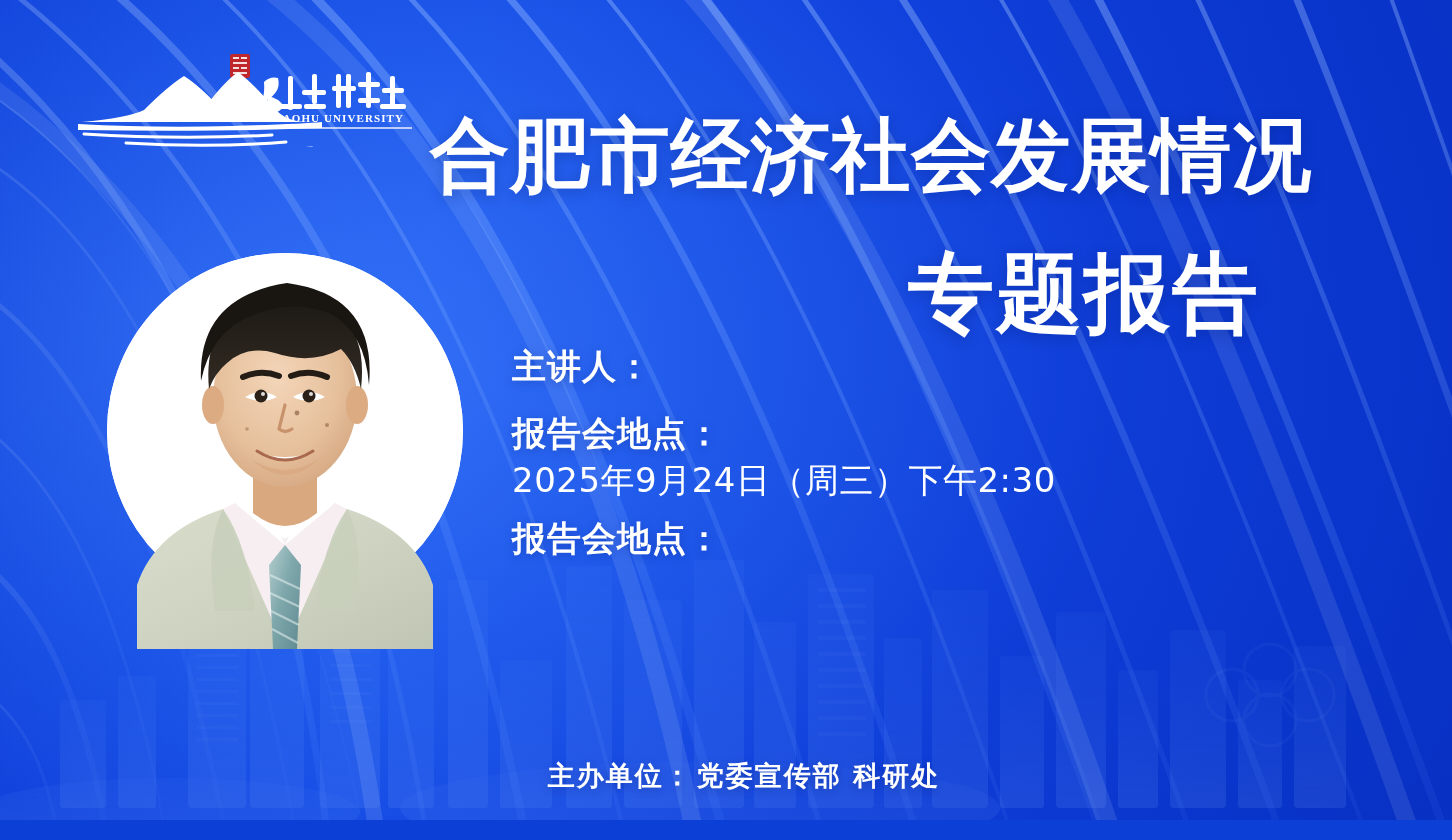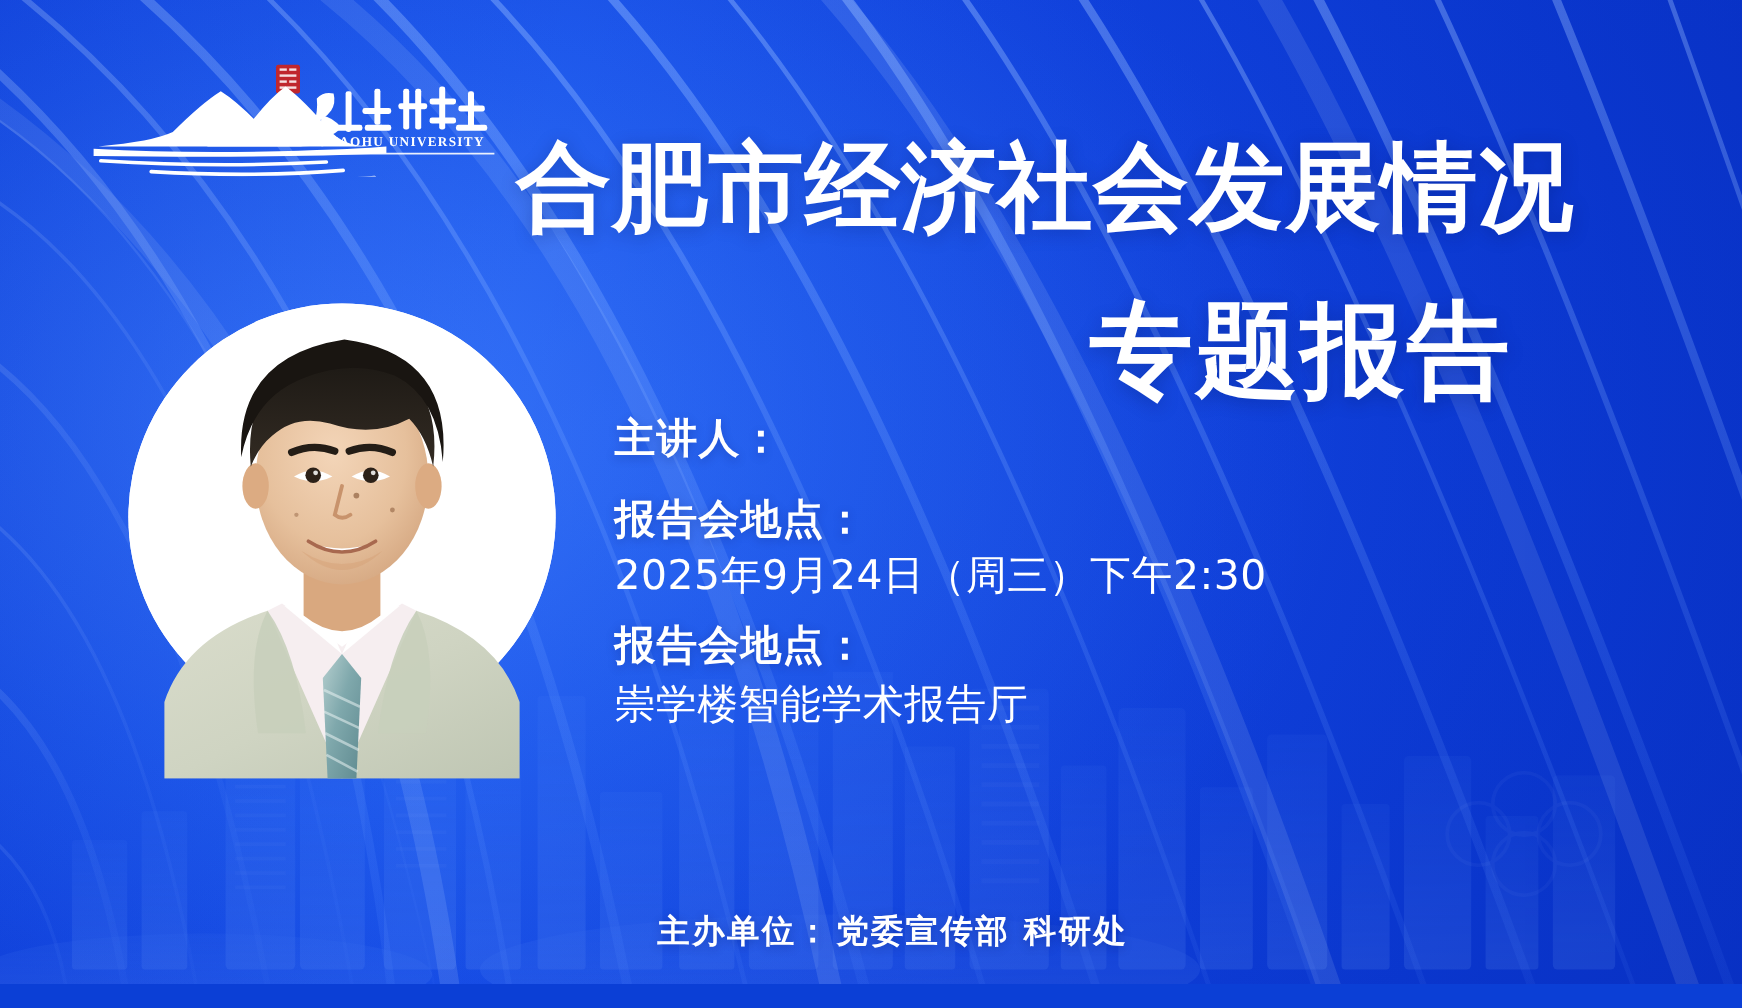--- a/index.html
+++ b/index.html
@@ -412,21 +412,20 @@
 
   <div class="info">
 
     <div class="lbl">主讲人：</div>
 
 
     <div class="lbl gap-a">报告会地点：</div>
     <div class="val gap-b">2025年9月24日（周三）下午2:30</div>
 
     <div class="lbl gap-c">报告会地点：</div>
-    <div class="val gap-d">崇学楼智能学术报告厅</div>
 
   </div>
 
   <div class="footer">
     <span class="org-label">主办单位：</span><span>党委宣传部  科研处</span>
   </div>
 
 </div>
 
 </body></html>

